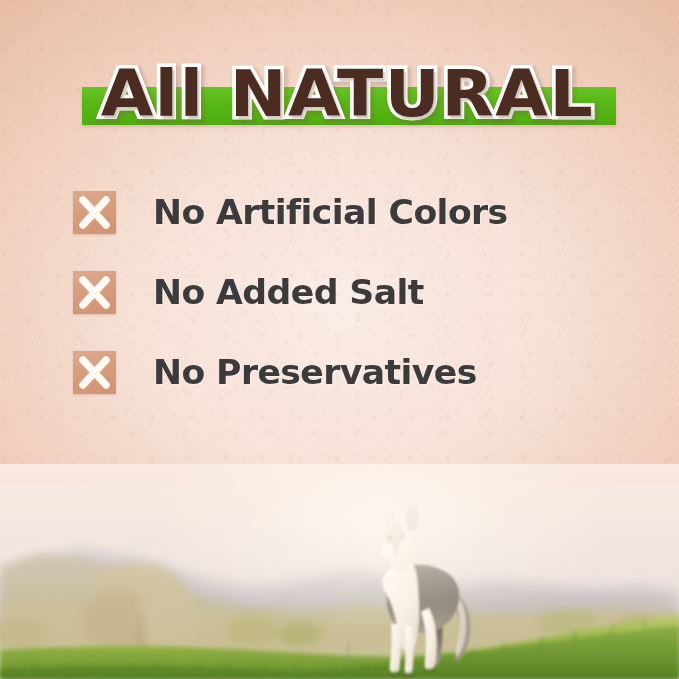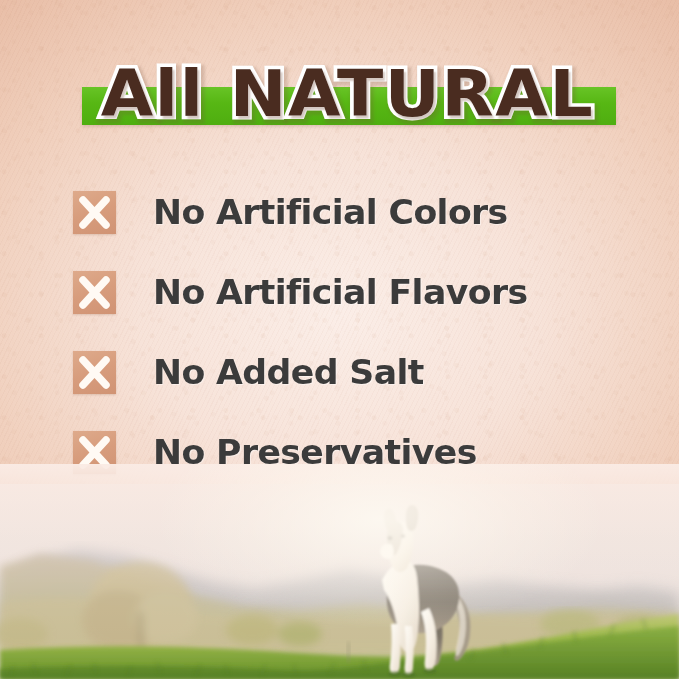--- a/index.html
+++ b/index.html
@@ -152,28 +152,20 @@
 
     <div class="claim-row">
       <div class="xbox">
         <svg viewBox="0 0 43 43" xmlns="http://www.w3.org/2000/svg" aria-hidden="true">
           <path d="M10 9 L33 34 M33 9 L10 34" stroke="#fffaf4" stroke-width="7.5" stroke-linecap="round" fill="none"></path>
         </svg>
       </div>
       <div class="claim-label">No Artificial Colors</div>
     </div>
 
-    <div class="claim-row">
-      <div class="xbox">
-        <svg viewBox="0 0 43 43" xmlns="http://www.w3.org/2000/svg" aria-hidden="true">
-          <path d="M10 9 L33 34 M33 9 L10 34" stroke="#fffaf4" stroke-width="7.5" stroke-linecap="round" fill="none"></path>
-        </svg>
-      </div>
-      <div class="claim-label">No Artificial Flavors</div>
-    </div>
 
     <div class="claim-row">
       <div class="xbox">
         <svg viewBox="0 0 43 43" xmlns="http://www.w3.org/2000/svg" aria-hidden="true">
           <path d="M10 9 L33 34 M33 9 L10 34" stroke="#fffaf4" stroke-width="7.5" stroke-linecap="round" fill="none"></path>
         </svg>
       </div>
       <div class="claim-label">No Added Salt</div>
     </div>
 

